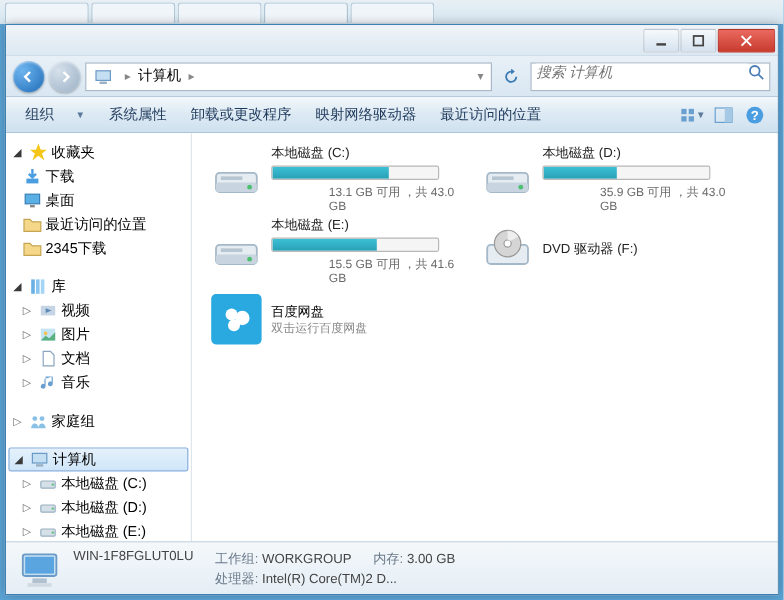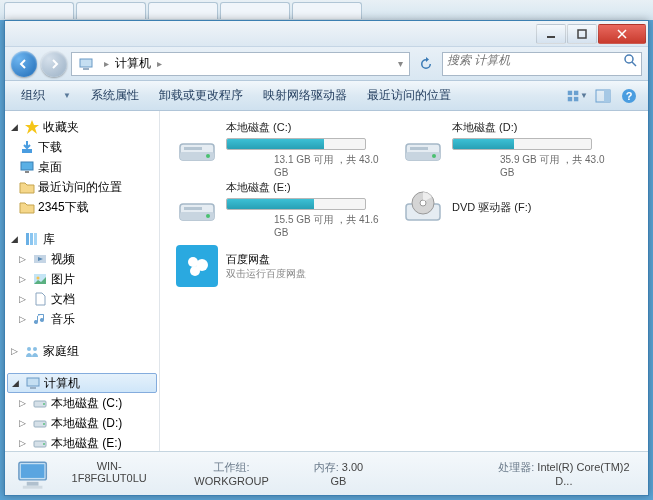--- a/index.html
+++ b/index.html
@@ -58,21 +58,21 @@
 .drive-bar { width: 140px; height: 12px; border: 1px solid #b8b8b8; background: #f5f5f5; border-radius: 2px; overflow: hidden; margin-bottom: 3px; }
 .drive-fill { height: 100%; background: linear-gradient(#3cc0d5,#28a0b5); }
 .drive-stats { color: #6a6a6a; font-size: 10px; margin-left: 48px; }
 .app-item { width: 210px; display: flex; align-items: center; gap: 8px; padding: 4px 2px; }
 .app-icon { width: 42px; height: 42px; background: #2aa9e0; border-radius: 4px; display: flex; align-items: center; justify-content: center; }
 .app-info { font-size: 11px; }
 .app-sub { color: #888; font-size: 10px; }
 
 .status { height: 44px; background: linear-gradient(#f4f8fb,#e5eef5); border-top: 1px solid #c5d5e0; display: flex; align-items: center; padding: 0 10px; gap: 10px; font-size: 11px; color: #444; }
 .status-icon { width: 36px; height: 36px; }
-.status-text { display: flex; flex-direction: row; gap: 2px; text-align: center; }
+.status-text { display: flex; flex-direction: column; gap: 2px; }
 .status-row { display: flex; gap: 18px; }
 .status-label { color: #6a7a8a; }
 
 
 .ico-star { fill: #f5c518; }
 .ico-folder { fill: #f5d78a; }
 </style>
 </head>
 <body>
 

